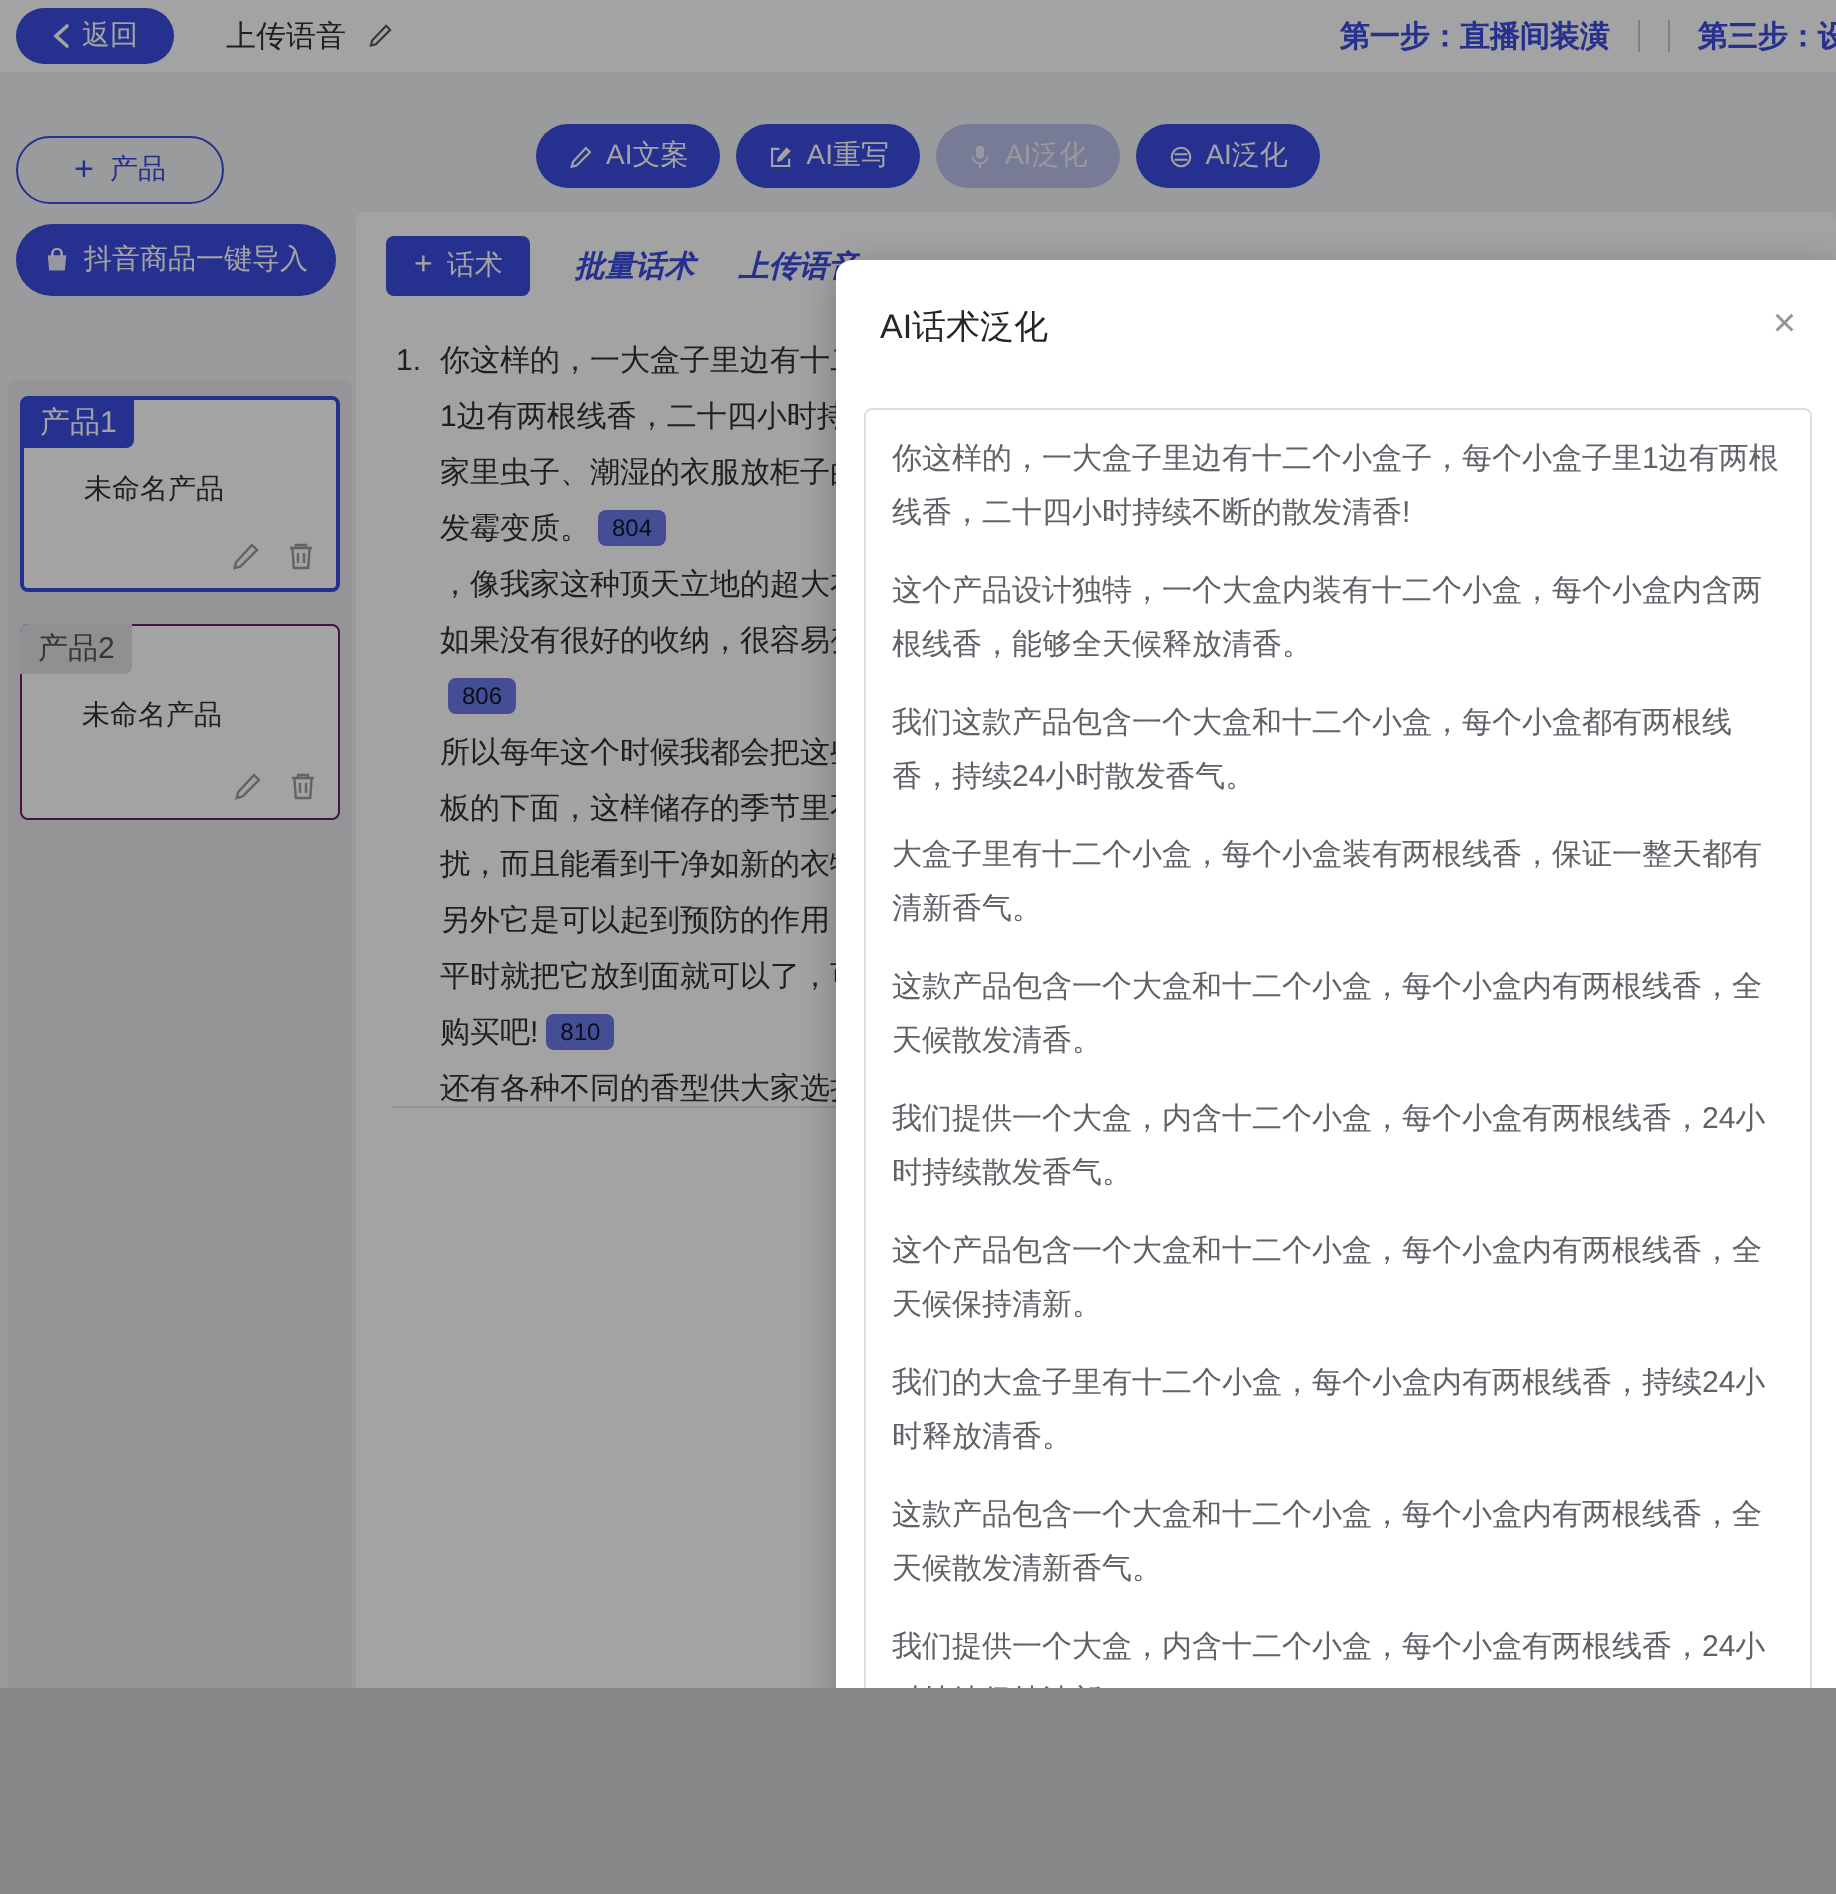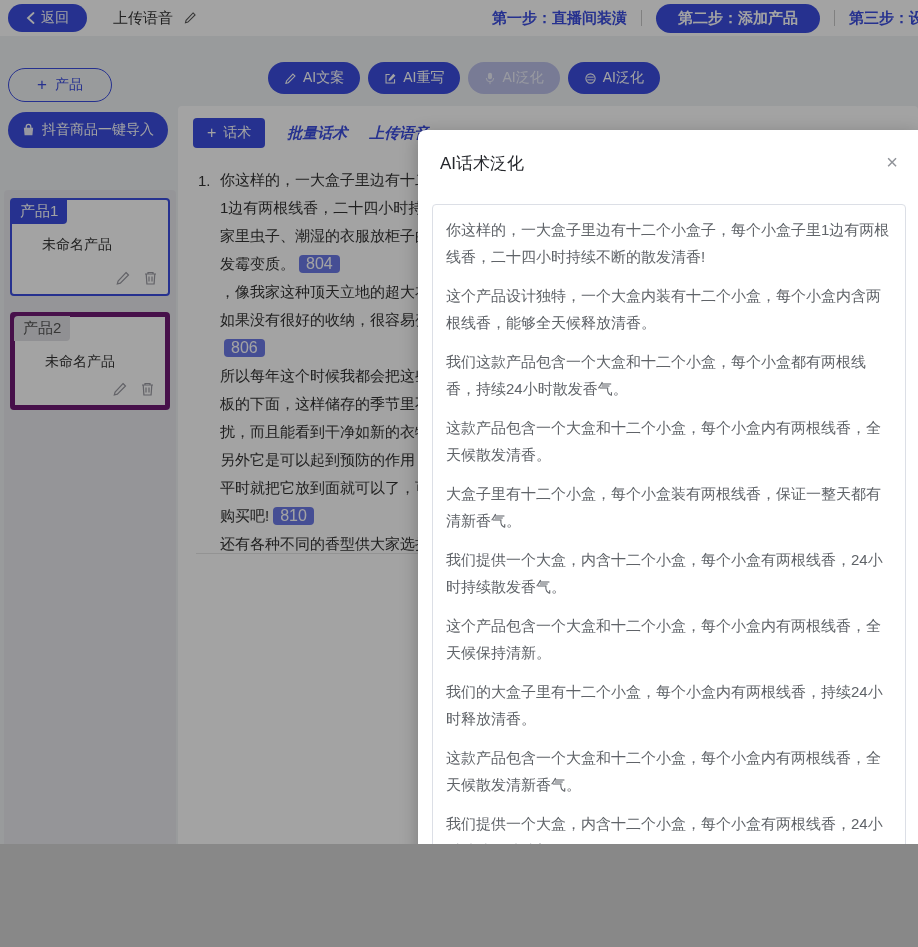--- a/index.html
+++ b/index.html
@@ -16,42 +16,42 @@
   .step { font-size:15px; color:#3c4ee0; font-weight:bold; white-space:nowrap; cursor:pointer; }
   .step.active { background:#3c4ee0; color:#fff; padding:5px 22px; border-radius:16px; }
   .step-divider { width:1px; height:16px; background:#c9c9c9; }
 
   
   .btn-add-product { position:absolute; left:8px; top:68px; width:104px; height:34px; border:1px solid #3c4ee0; border-radius:17px; background:transparent; color:#3c4ee0; font-size:14px; display:flex; align-items:center; justify-content:center; gap:8px; cursor:pointer; }
   .btn-import { position:absolute; left:8px; top:112px; width:160px; height:36px; background:#3c4ee0; border:none; border-radius:18px; color:#fff; font-size:14px; display:flex; align-items:center; justify-content:center; gap:7px; cursor:pointer; }
   .product-panel { position:absolute; left:4px; top:190px; width:172px; height:757px; background:#e9eaee; border-radius:4px; padding:8px 6px; }
   .product-card { position:relative; width:160px; height:98px; background:#fff; border-radius:4px; margin-bottom:16px; }
   .product-card.selected { border:2px solid #3c4ee0; }
-  .product-card.normal { border:5px solid #701a75; }
+  .product-card.normal { border:1px solid #701a75; }
   .product-tag { position:absolute; left:-1px; top:-1px; font-size:15px; padding:3px 9px; border-radius:4px 0 4px 0; }
   .product-card.selected .product-tag { background:#3c4ee0; color:#fff; }
   .product-card.normal .product-tag { background:#e2e2e6; color:#555; }
   .product-name { position:absolute; left:30px; top:36px; font-size:14px; color:#333; }
   .card-icons { position:absolute; right:10px; bottom:8px; display:flex; gap:12px; color:#9a9aa2; }
   .card-icons svg { cursor:pointer; }
 
   
   .ai-toolbar { position:absolute; left:268px; top:62px; display:flex; gap:8px; z-index:5; }
   .ai-btn { height:32px; padding:0 16px; border:none; border-radius:16px; font-size:14px; display:flex; align-items:center; gap:6px; cursor:pointer; }
   .ai-btn.primary { background:#3c4ee0; color:#fff; }
   .ai-btn.disabled { background:#bcc1ea; color:#eef0fb; cursor:not-allowed; }
   .content-panel { position:absolute; left:178px; top:106px; width:740px; height:841px; background:#fff; border-radius:4px; }
   .script-tabs { display:flex; align-items:center; gap:22px; padding:12px 0 0 15px; }
   .btn-add-script { height:30px; padding:0 14px; background:#3c4ee0; border:none; border-radius:4px; color:#fff; font-size:14px; display:flex; align-items:center; gap:7px; cursor:pointer; }
   .tab-link { font-size:15px; color:#3c4ee0; font-weight:bold; cursor:pointer;font-style:italic; }
   .script-list { margin:18px 0 0 20px; width:230px; overflow:hidden; }
   .script-line { display:flex; align-items:center; height:28px; white-space:nowrap; font-size:15px; color:#333; }
   .script-line .marker { width:22px; flex:0 0 22px; }
   .script-line .indent { width:22px; flex:0 0 22px; }
-  .badge { display:inline-block; margin-left:4px; background:#6d7ae8; color:#ffffff; font-size:16px; line-height:18px; padding:0 7px; border-radius:4px;text-align:right; }
+  .badge { display:inline-block; margin-left:4px; background:#6d7ae8; color:#0f172a; font-size:12px; line-height:18px; padding:0 7px; border-radius:4px;text-align:right; }
   .script-divider { position:absolute; left:18px; top:447px; width:700px; border-top:1px solid #e6e6e6; }
 
   
   .dim { position:absolute; inset:0; background:rgba(0,0,0,0.36); z-index:50; }
 
   
   .modal { position:absolute; left:418px; top:130px; width:500px; height:817px; background:#fff; border-radius:8px 0 0 0; box-shadow:0 4px 18px rgba(0,0,0,.25); z-index:100; }
   .modal-title { position:absolute; left:22px; top:22px; font-size:17px; color:#24262b; }
   .modal-close { position:absolute; right:20px; top:22px; font-size:20px; color:#909399; line-height:1; cursor:pointer; }
   .modal-textbox { position:absolute; left:14px; top:74px; width:474px; height:716px; border:1px solid #dcdfe6; border-radius:4px; padding:11px 13px; overflow:hidden; }
@@ -84,21 +84,20 @@
     </button>
     <span class="live-title">上传语音</span>
     <span class="edit-title-icon">
       <svg width="14" height="14" viewBox="0 0 16 16">
           <path d="M11.5 2.2 13.8 4.5 5.6 12.7 2.8 13.4 3.5 10.6z" stroke="#555" stroke-width="1.2" fill="none"></path>
         </svg>
     </span>
     <div class="steps">
         <span class="step">第一步：直播间装潢</span>
         <span class="step-divider"></span>
-        <span class="step active">第二步：添加产品</span>
         <span class="step-divider"></span>
         <span class="step">第三步：设</span>
       </div>
   </div>
 
   <button class="btn-add-product">
     <span style="font-size:17px;">+</span>
     <span>产品</span>
   </button>
   <button class="btn-import">
@@ -259,22 +258,22 @@
   <div class="dim"></div>
 
   <div class="modal">
     <div class="modal-title">AI话术泛化</div>
     <div class="modal-close">×</div>
     <div class="modal-textbox">
       <div id="modal-paragraphs">
           <p>你这样的，一大盒子里边有十二个小盒子，每个小盒子里1边有两根线香，二十四小时持续不断的散发清香!</p>
           <p>这个产品设计独特，一个大盒内装有十二个小盒，每个小盒内含两根线香，能够全天候释放清香。</p>
           <p>我们这款产品包含一个大盒和十二个小盒，每个小盒都有两根线香，持续24小时散发香气。</p>
+          <p>大盒子里有十二个小盒，每个小盒装有两根线香，保证一整天都有清新香气。</p>
           <p>这款产品包含一个大盒和十二个小盒，每个小盒内有两根线香，全天候散发清香。</p>
-          <p>大盒子里有十二个小盒，每个小盒装有两根线香，保证一整天都有清新香气。</p>
           <p>我们提供一个大盒，内含十二个小盒，每个小盒有两根线香，24小时持续散发香气。</p>
           <p>这个产品包含一个大盒和十二个小盒，每个小盒内有两根线香，全天候保持清新。</p>
           <p>我们的大盒子里有十二个小盒，每个小盒内有两根线香，持续24小时释放清香。</p>
           <p>这款产品包含一个大盒和十二个小盒，每个小盒内有两根线香，全天候散发清新香气。</p>
           <p>我们提供一个大盒，内含十二个小盒，每个小盒有两根线香，24小时持续保持清新。</p>
           <p>这个大盒子里有十二个小盒，每个小盒内有两根线香，全天候散发清香，保持空气清新。</p>
         </div>
       <div class="resize-handle"></div>
     </div>
     <div class="modal-footer">

